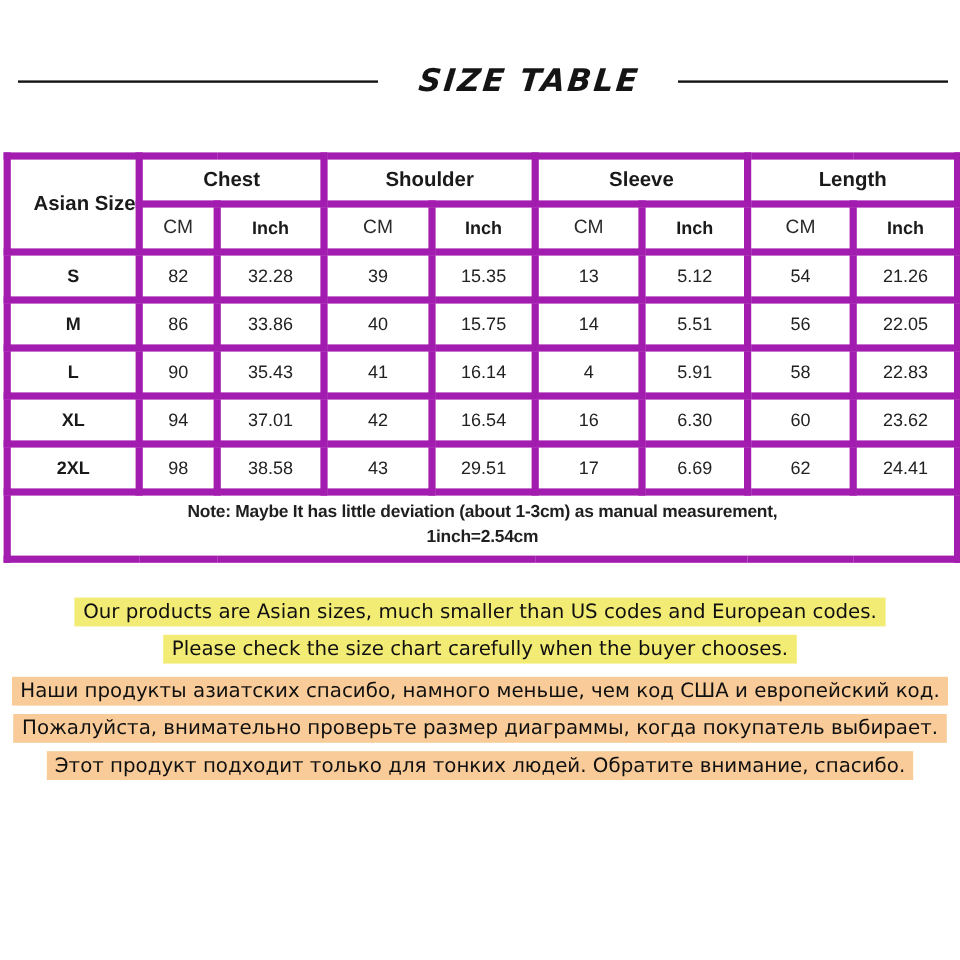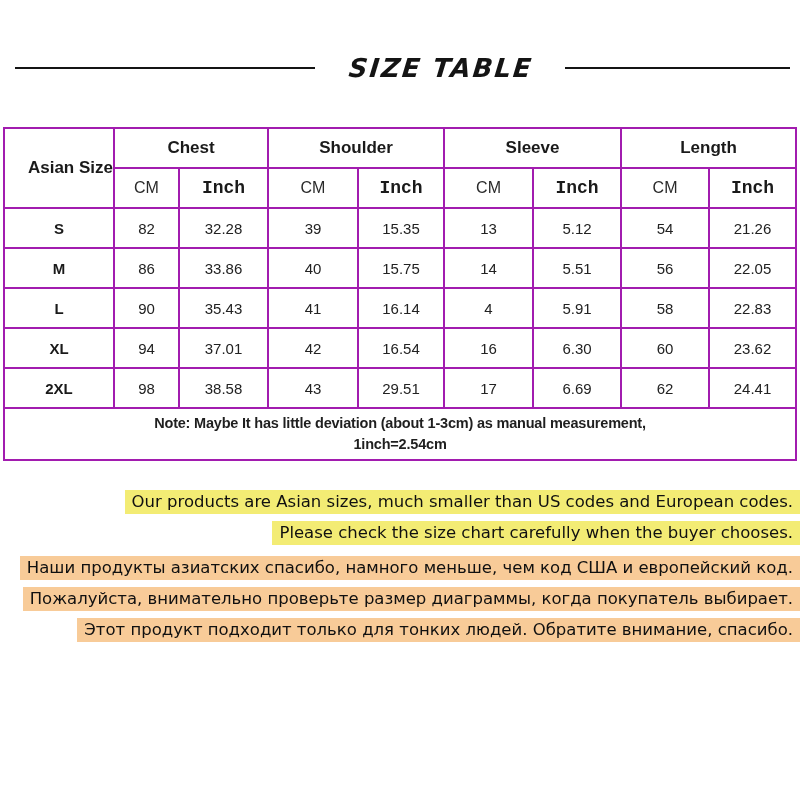--- a/index.html
+++ b/index.html
@@ -40,46 +40,46 @@
   }
 
   
   table.size-table {
     border-collapse: collapse;
     table-layout: fixed;
     width: 792px;
     margin: 45px 0 0 3px;
   }
   .size-table th, .size-table td {
-    border: 2px solid #a21caf;
+    border: 6px solid #a21caf;
     text-align: center;
     vertical-align: middle;
     font-family: "Liberation Sans", sans-serif;
   }
   .size-table thead tr.group-row    { height: 40px; }
   .size-table thead tr.unit-row     { height: 40px; }
   .size-table tbody tr              { height: 40px; }
   .size-table tfoot tr              { height: 51px; }
 
   th.corner-cell { font-size: 17px; font-weight: 700; color: #1a1a1a; text-align: right; }
   th.group-cell  { font-size: 17px; font-weight: 700; color: #1a1a1a; }
   th.unit-cm     { font-size: 16px; font-weight: 400; color: #2a2a2a; }
-  th.unit-inch   { font-size: 18px; font-weight: 700; color: #1a1a1a; font-family: Liberation Mono, monospace; }
+  th.unit-inch   { font-size: 15px; font-weight: 700; color: #1a1a1a; }
   td.size-cell   { font-size: 15px; font-weight: 700; color: #1a1a1a; }
   td.value-cell  { font-size: 15px; font-weight: 400; color: #222222; }
 
   td.note-cell { padding: 4px 10px; }
   .note-line { font-size: 14.5px; font-weight: 700; color: #1f1f1f; line-height: 1.45; letter-spacing: -0.2px; }
 
   
   .notices {
     margin-top: 29px;
     display: flex;
     flex-direction: column;
-    align-items: flex-end;
+    align-items: center;
   }
   .notice-line { margin-bottom: 7px; text-align: center; white-space: nowrap; }
   .notice-line .hl {
     display: inline-block;
     padding: 2px 7px 3px 7px;
     font-size: 16.5px;
     color: #101010;
     font-family: "DejaVu Sans", "Liberation Sans", sans-serif;
   }
   .hl-yellow { background: #f3ec74; }

